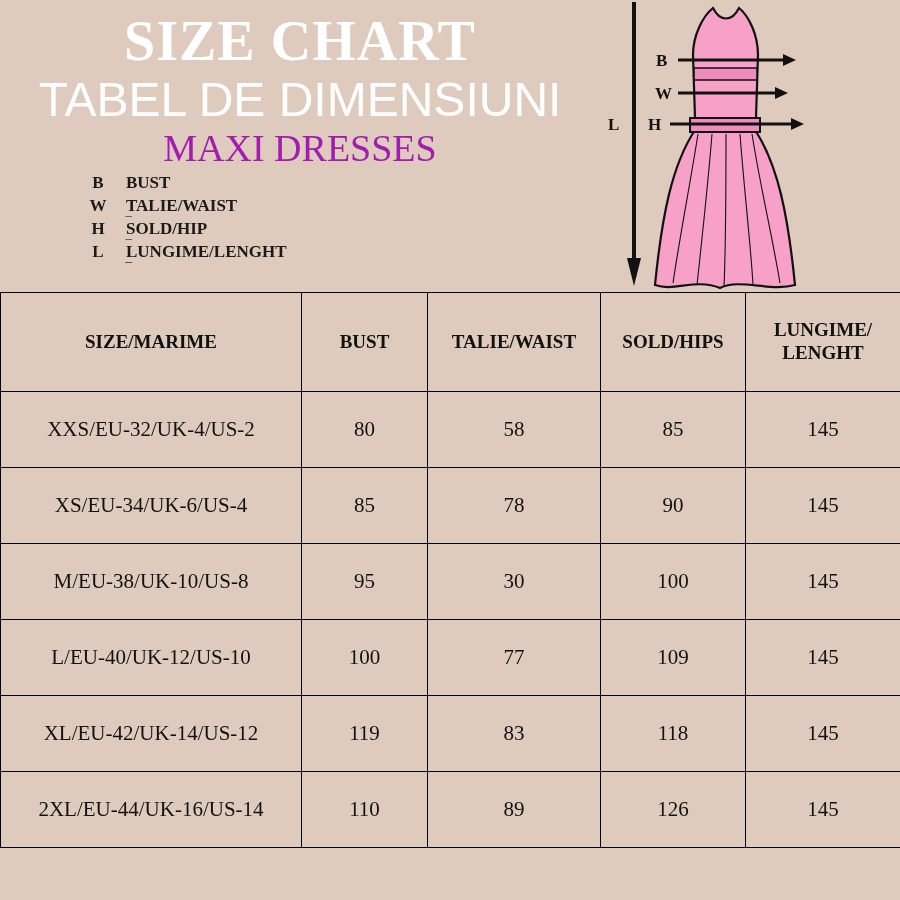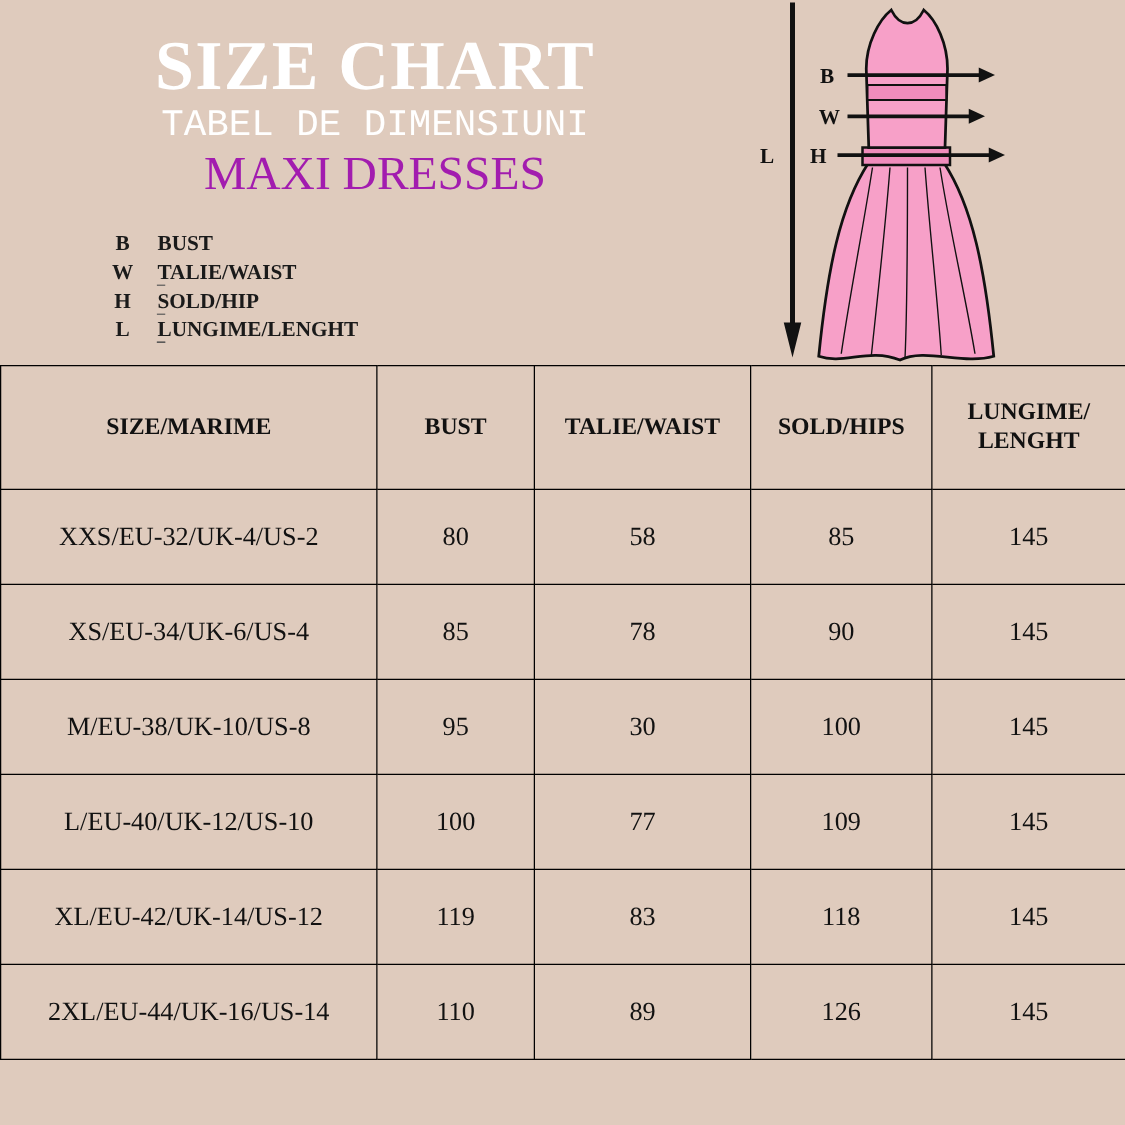--- a/index.html
+++ b/index.html
@@ -18,41 +18,41 @@
     width: 900px;
     height: 900px;
     background: #dfcbbd;
     box-sizing: border-box;
   }
 
   
   .header {
     position: absolute;
     left: 0;
-    top: 16px;
+    top: 4px;
     width: 600px;
     height: 292px;
   }
   .title {
     text-align: center;
     color: #ffffff;
     font-weight: bold;
     font-size: 56px;
     letter-spacing: 1px;
     margin: 8px 0 0 0;
     line-height: 1.05;
     font-family: "Liberation Serif", serif;
   }
   .subtitle1 {
     text-align: center;
     color: #ffffff;
-    font-size: 30px;
+    font-size: 48px;
     line-height: 1.12;
     margin: 2px 0 0 0;
-    font-family: Liberation Mono, monospace;
+    font-family: Liberation Sans, sans-serif;
   }
   .subtitle2 {
     text-align: center;
     color: #a21caf;
     font-size: 38px;
     line-height: 1.12;
     margin: 0;
     font-family: "Liberation Serif", serif;
   }
 

